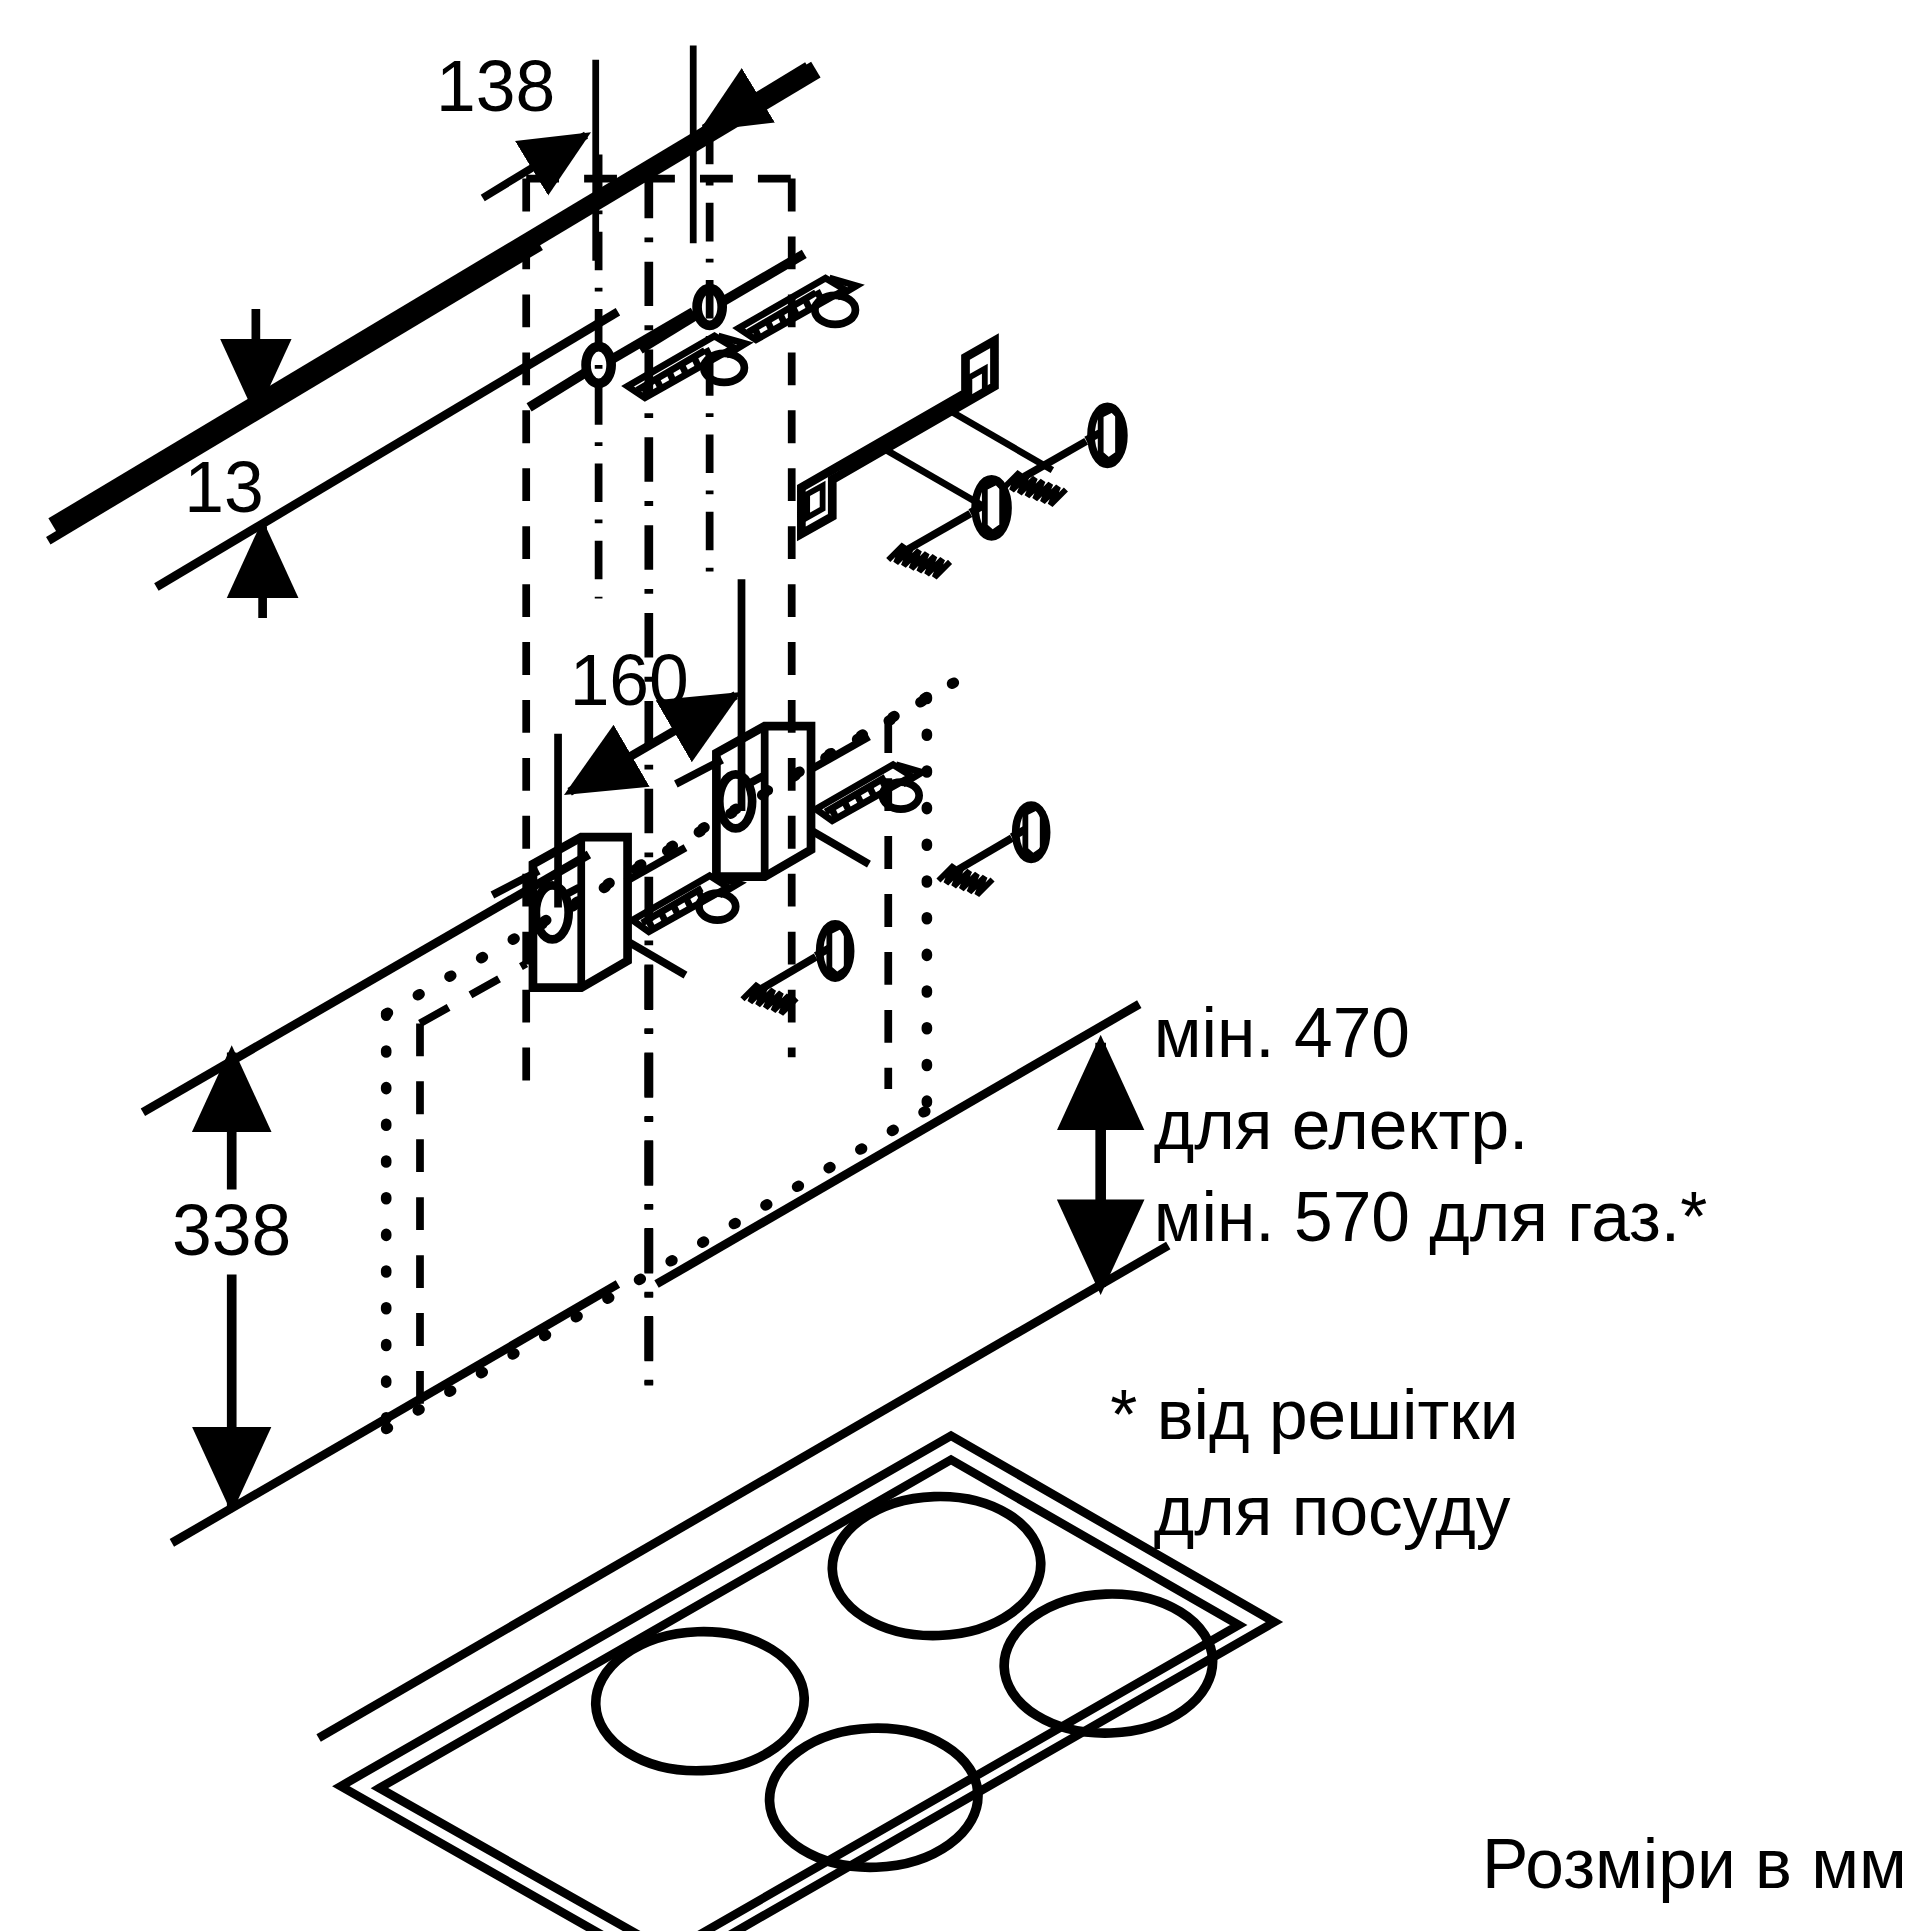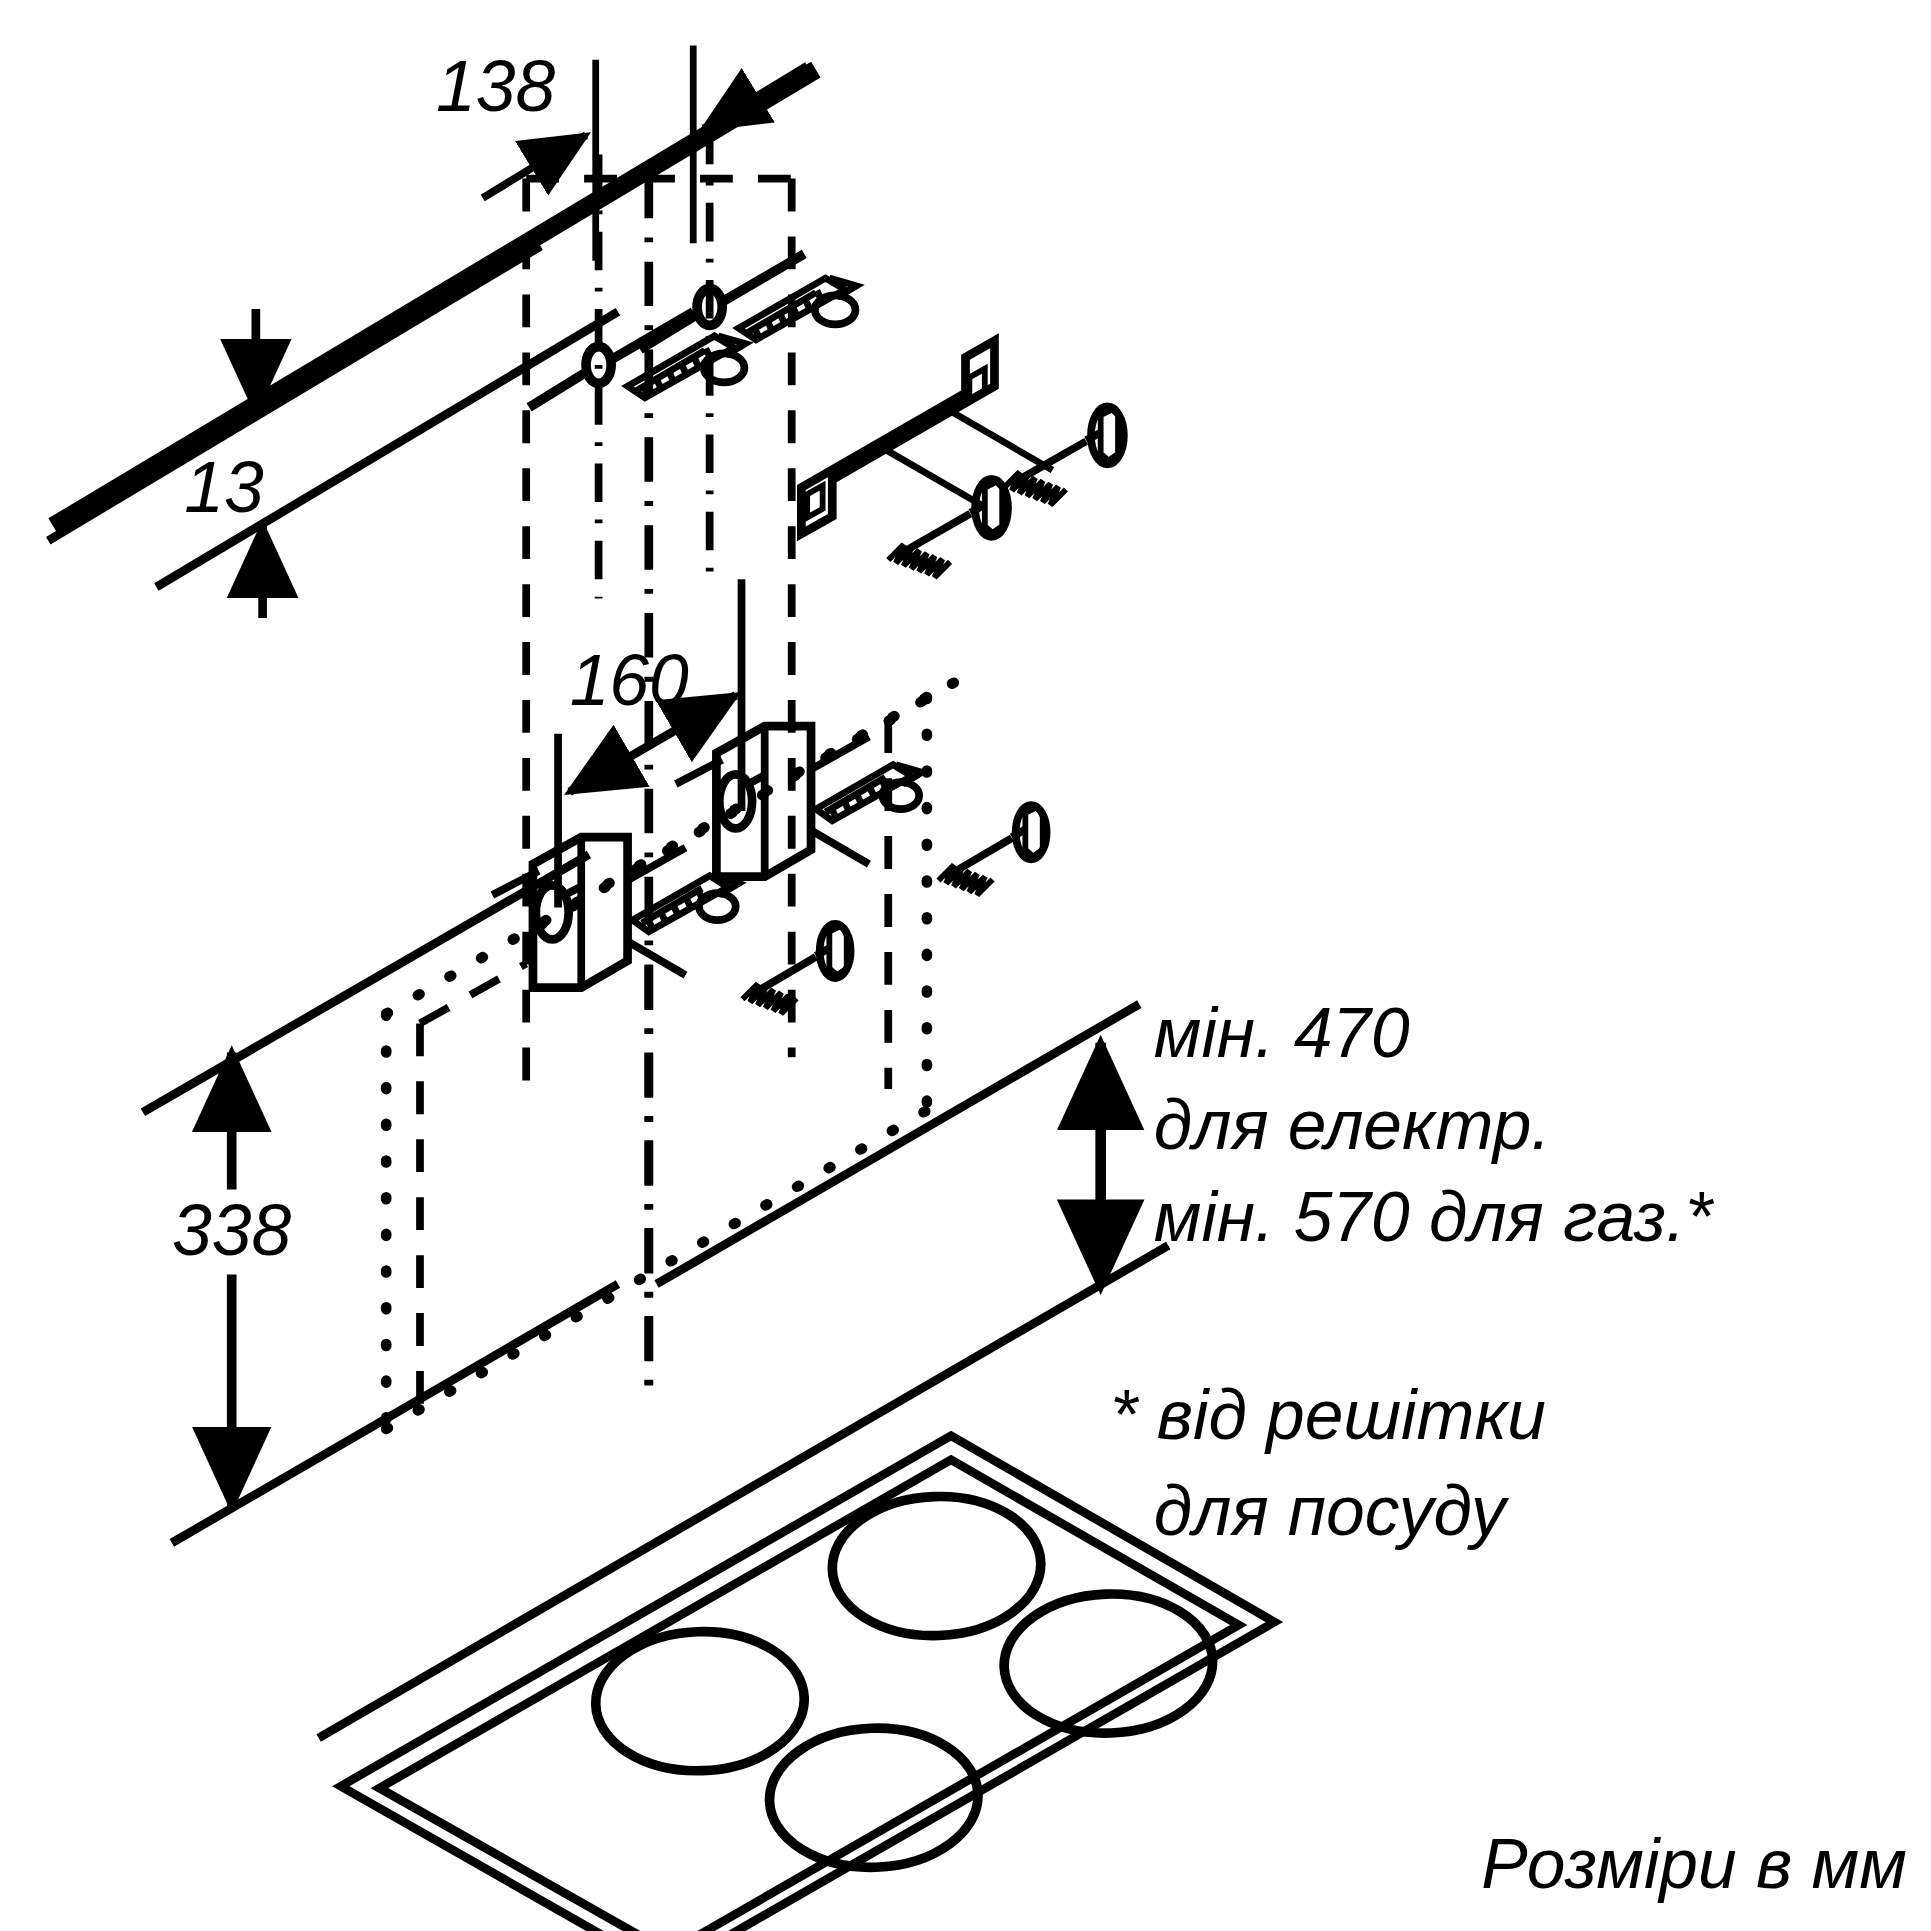--- a/index.html
+++ b/index.html
@@ -11,21 +11,20 @@
     width: 1931px;
     height: 1931px;
     font-family: "Liberation Sans", sans-serif;
     overflow: hidden;
   }
   #diagram-root {
     position: relative;
     width: 1931px;
     height: 1931px;
     background: #ffffff;
-    font-style: italic;
   }
   svg#drawing {
     position: absolute;
     left: 0;
     top: 0;
     width: 1931px;
     height: 1931px;
     display: block;
   }
   .dim-text {

